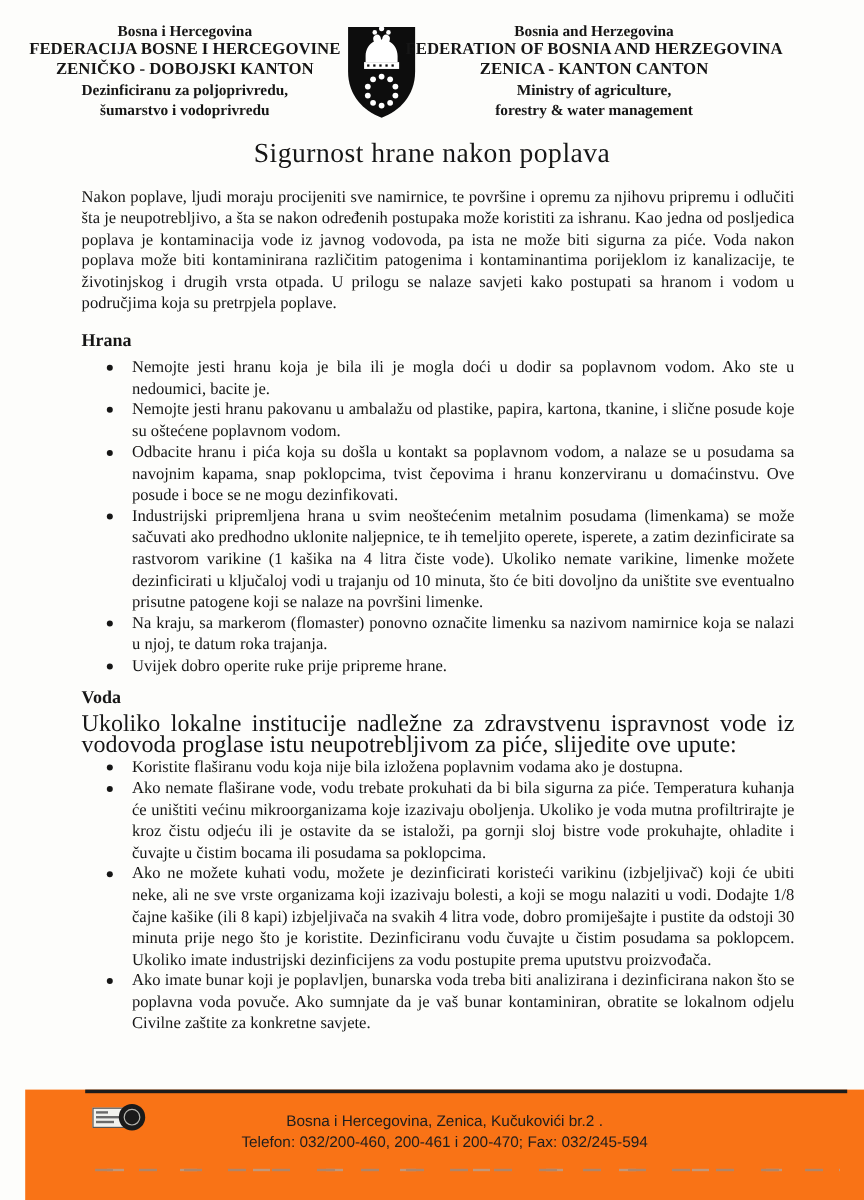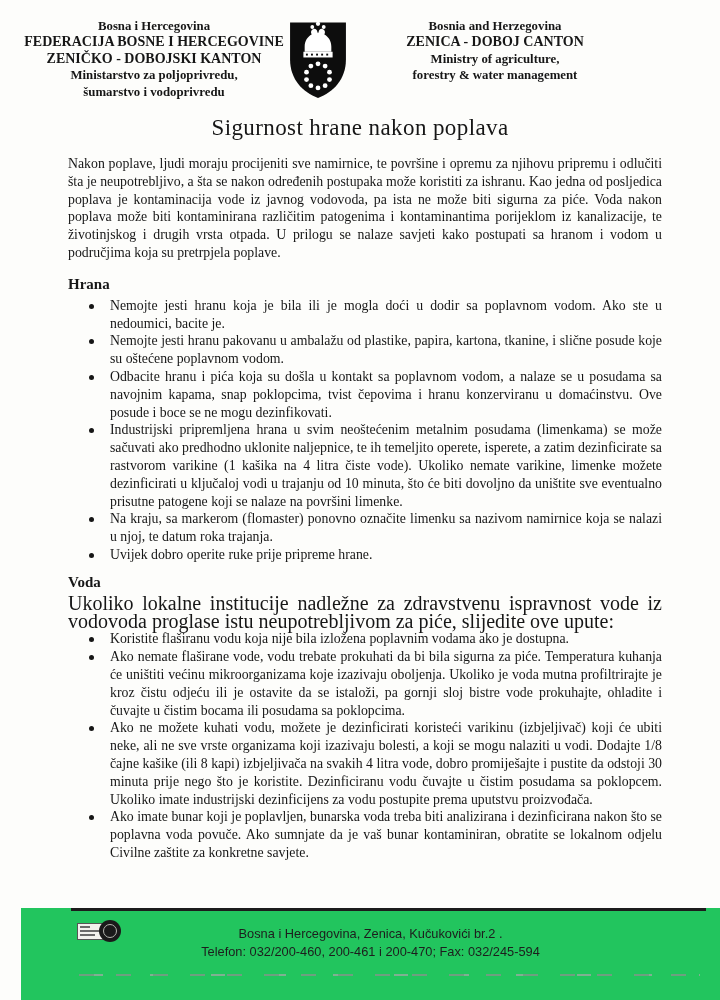--- a/index.html
+++ b/index.html
@@ -69,21 +69,21 @@
     height:5px;
     border-radius:50%;
     background:#161616;
   }
   
   .page-footer {
     position:absolute;
     left:0; right:0;
     top:908px;
     height:92px;
-    background:#22c55e;
+    background:#f97316;
     margin-left:21px;
   }
   .footer-rule { height:3px; background:#1c1c1c; margin:0 14px 0 50px; }
   .stamp { position:absolute; left:56px; top:12px; width:46px; height:24px; }
   .stamp-box {
     position:absolute; left:0; top:3px;
     width:28px; height:17px;
     border:1px solid #555;
     background:#f2f2ee;
     padding:2px 2px 0 2px;
@@ -127,21 +127,21 @@
 </head>
 <body>
 
 <div>
 
   <header class="letterhead">
     <div class="hcol left">
       <div class="hline-lg">Bosna i Hercegovina</div>
       <div class="hline-sm">FEDERACIJA BOSNE I HERCEGOVINE</div>
       <div class="hline-sm">ZENIČKO - DOBOJSKI KANTON</div>
-      <div class="hline-lg">Ministarstvo za poljoprivredu,</div>
+      <div class="hline-lg">Dezinficiranu za poljoprivredu,</div>
       <div class="hline-lg">šumarstvo i vodoprivredu</div>
     </div>
 
     <div class="crest">
       <svg viewBox="0 0 100 126" xmlns="http://www.w3.org/2000/svg">
         <path d="M6,4 L94,4 L94,62 C94,94 74,114 50,123 C26,114 6,94 6,62 Z" fill="#0d0d0d"></path>
         <path d="M29,50 L29,42 C29,33 34,26 40,23 C38,19 39,15 43,14 C46,13 49,16 49,19 L50,21 L51,19 C51,16 54,13 57,14 C61,15 62,19 60,23 C66,26 71,33 71,42 L71,50 Z" fill="#ffffff"></path>
         <circle cx="41" cy="11" r="3" fill="#ffffff"></circle>
         <circle cx="59" cy="11" r="3" fill="#ffffff"></circle>
         <circle cx="50" cy="6" r="3.4" fill="#ffffff"></circle>
@@ -159,21 +159,22 @@
         <circle cx="50" cy="107" r="3.8" fill="#ffffff"></circle>
         <circle cx="38.8" cy="103.4" r="3.8" fill="#ffffff"></circle>
         <circle cx="31.9" cy="93.9" r="3.8" fill="#ffffff"></circle>
         <circle cx="31.9" cy="82.1" r="3.8" fill="#ffffff"></circle>
         <circle cx="38.8" cy="72.6" r="3.8" fill="#ffffff"></circle>
       </svg>
     </div>
 
     <div class="hcol right">
       <div class="hline-lg">Bosnia and Herzegovina</div>
-      <div class="hline-sm">ZENICA - DOBOJ CANTON</div>
+      <div class="hline-sm">FEDERATION OF BOSNIA AND HERZEGOVINA</div>
+      <div class="hline-sm">ZENICA - KANTON CANTON</div>
       <div class="hline-lg">Ministry of agriculture,</div>
       <div class="hline-lg">forestry &amp; water management</div>
     </div>
   </header>
 
   <h1 class="doc-title">Sigurnost hrane nakon poplava</h1>
 
   <div class="content">
 
     <p class="para">Nakon poplave, ljudi moraju procijeniti sve namirnice, te površine i opremu za njihovu pripremu i odlučiti šta je neupotrebljivo, a šta se nakon određenih postupaka može koristiti za ishranu. Kao jedna od posljedica poplava je kontaminacija vode iz javnog vodovoda, pa ista ne može biti sigurna za piće. Voda nakon poplava može biti kontaminirana različitim patogenima i kontaminantima porijeklom iz kanalizacije, te životinjskog i drugih vrsta otpada. U prilogu se nalaze savjeti kako postupati sa hranom i vodom u područjima koja su pretrpjela poplave.</p>

